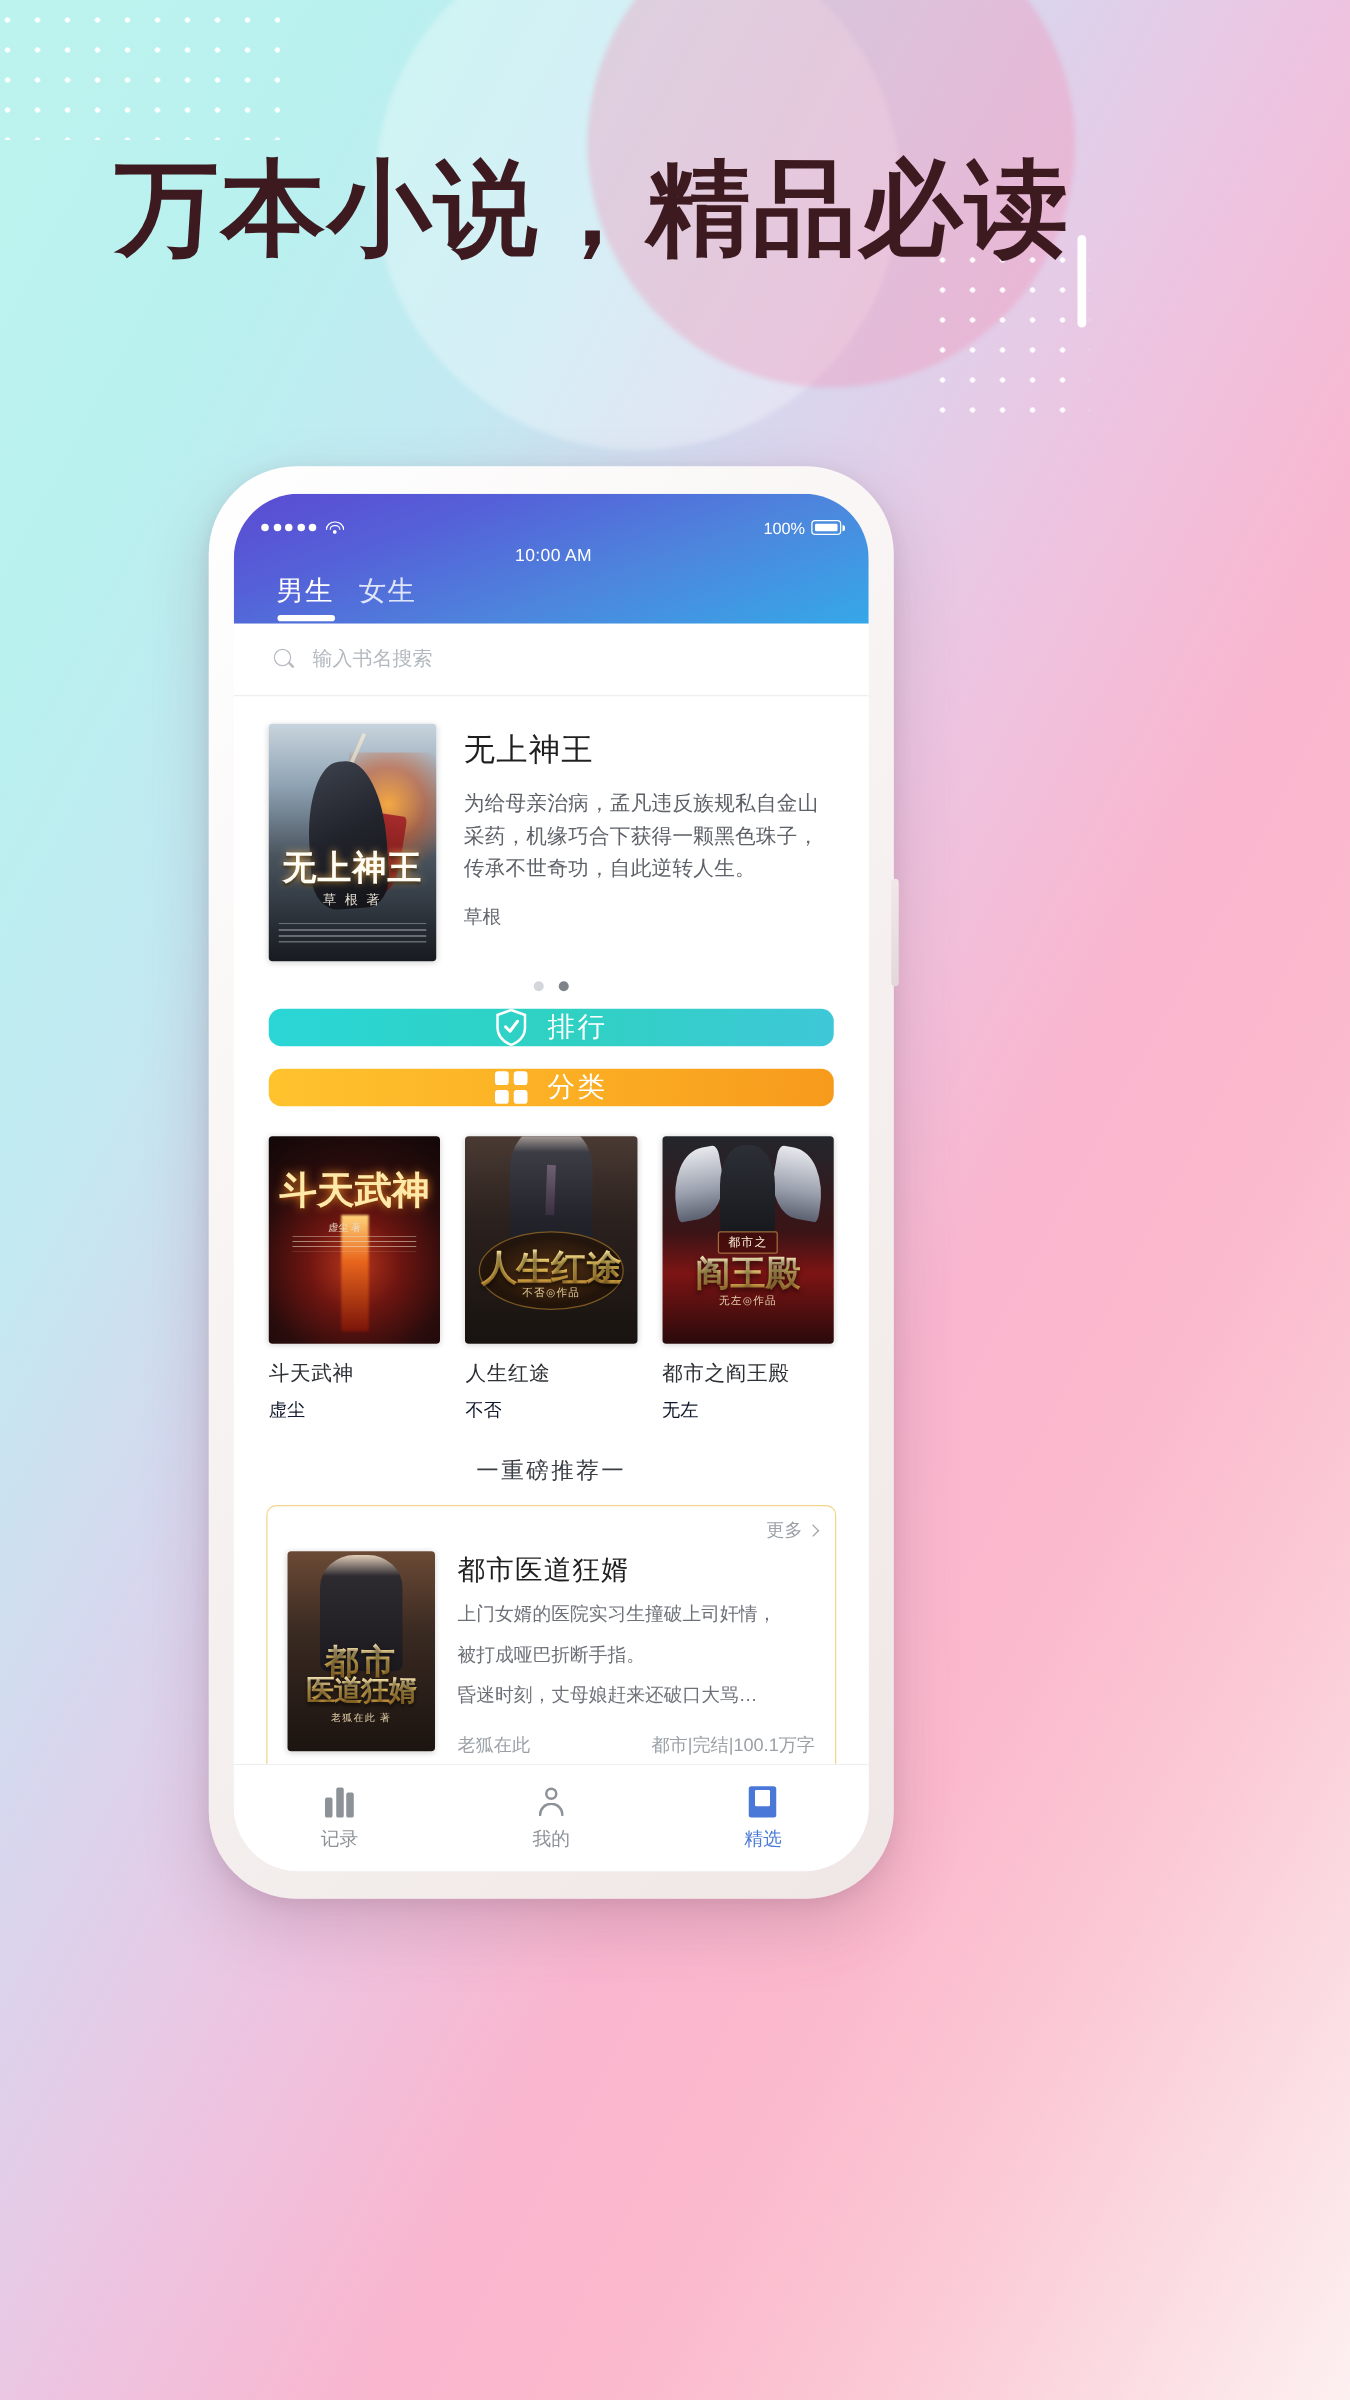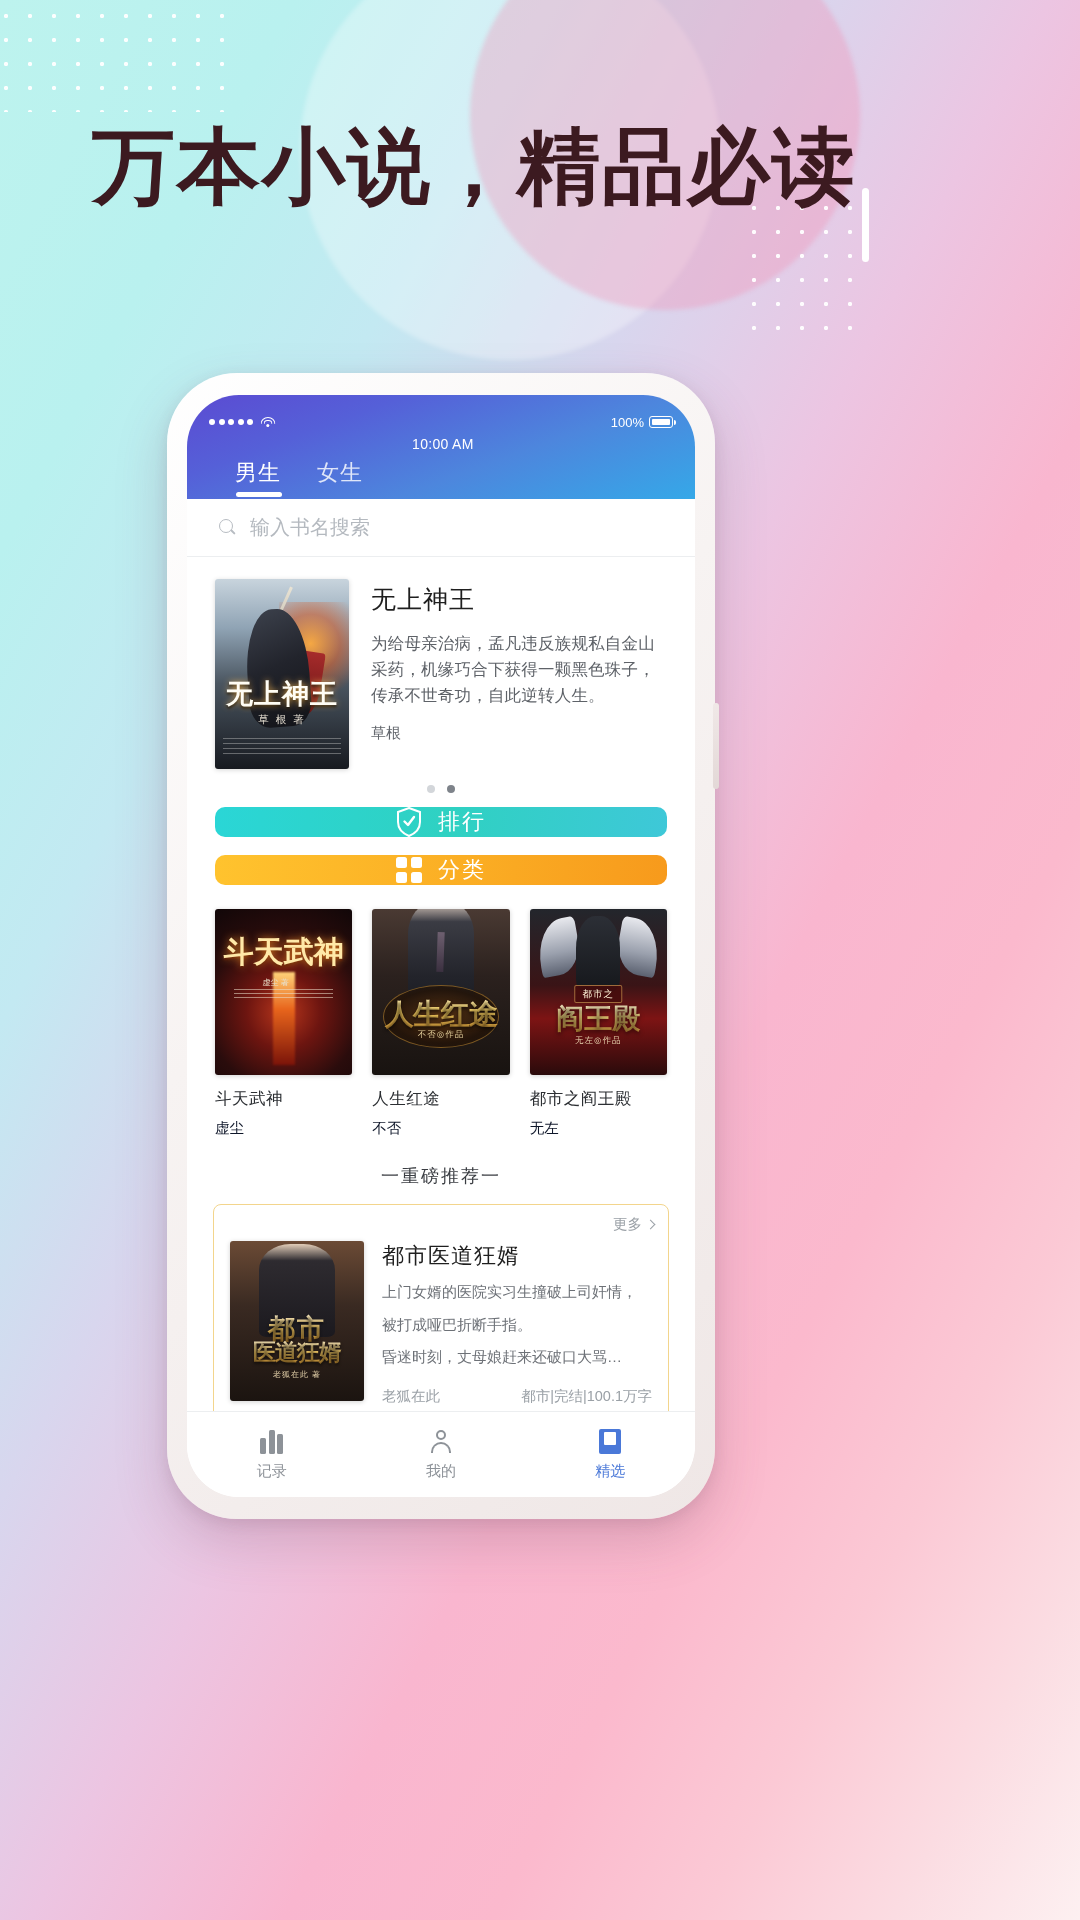--- a/index.html
+++ b/index.html
@@ -121,22 +121,22 @@
     width: 24px; height: 12px; border: 1.6px solid #fff; border-radius: 3px;
     position: relative; display: inline-block;
   }
   .battery::after {
     content: ""; position: absolute; right: -4px; top: 3px;
     width: 2.4px; height: 5px; background: #fff; border-radius: 0 2px 2px 0;
   }
   .battery i { position: absolute; inset: 1.6px; background: #fff; border-radius: 1px; display: block; }
 
   #app-tabs {
-    display: flex; align-items: flex-end; gap: 36px;
-    padding: 12px 0 0 48px;
+    display: flex; align-items: flex-end; gap: 20px;
+    padding: 12px 0 0 34px;
     height: 64px;
   }
   .app-tab {
     color: rgba(255,255,255,0.82);
     font-size: 22px;
     padding-bottom: 11px;
     position: relative;
     letter-spacing: 1px;
   }
   .app-tab.active { color: #ffffff; font-weight: 500; }
@@ -159,21 +159,21 @@
     content: ""; position: absolute; left: 0; top: 0;
     width: 12px; height: 12px; border: 1.6px solid #b7bcc2; border-radius: 50%;
   }
   .search-glyph::after {
     content: ""; position: absolute; left: 11px; top: 11.5px;
     width: 6px; height: 1.7px; background: #b7bcc2; transform: rotate(45deg);
     border-radius: 1px;
   }
   #search-input {
     border: none; outline: none; background: transparent;
-    font-family: inherit; font-size: 20px; color: #4d7c0f;
+    font-family: inherit; font-size: 16px; color: #4d7c0f;
     width: 100%;
   }
   #search-input::placeholder { color: #b4b9bf; }
 
   
   #featured {
     display: flex; gap: 22px;
     padding: 22px 28px 2px 28px;
   }
   #featured-cover {
@@ -359,21 +359,21 @@
     position: relative;
   }
   #rec-more {
     position: absolute; right: 14px; top: 10px;
     font-size: 14.5px; color: #9aa0a6;
     display: flex; align-items: center; gap: 5px;
   }
   .chev { width: 7px; height: 7px; border-right: 1.6px solid #9aa0a6; border-top: 1.6px solid #9aa0a6; transform: rotate(45deg); display: block; }
   #rec-row { display: flex; gap: 18px; padding-top: 24px; }
   #rec-cover {
-    flex: 0 0 auto; width: 134px; height: 160px; border-radius: 3px; overflow: hidden;
+    flex: 0 0 auto; width: 118px; height: 160px; border-radius: 3px; overflow: hidden;
     position: relative; box-shadow: 0 1px 5px rgba(0,0,0,0.18);
     background: linear-gradient(180deg,#6b4a35 0%,#3a2a22 40%,#1b1410 100%);
   }
   #rec-cover .man {
     position: absolute; left: 22%; top: 2%; width: 56%; height: 58%;
     background: linear-gradient(180deg,#e2cdb8 0%,#2e2b30 18%,#1b191e 100%);
     border-radius: 42% 42% 10% 10% / 28% 28% 6% 6%;
   }
   #rec-cover .ttl1, #rec-cover .ttl2 {
     position: absolute; left: 0; right: 0; text-align: center;

